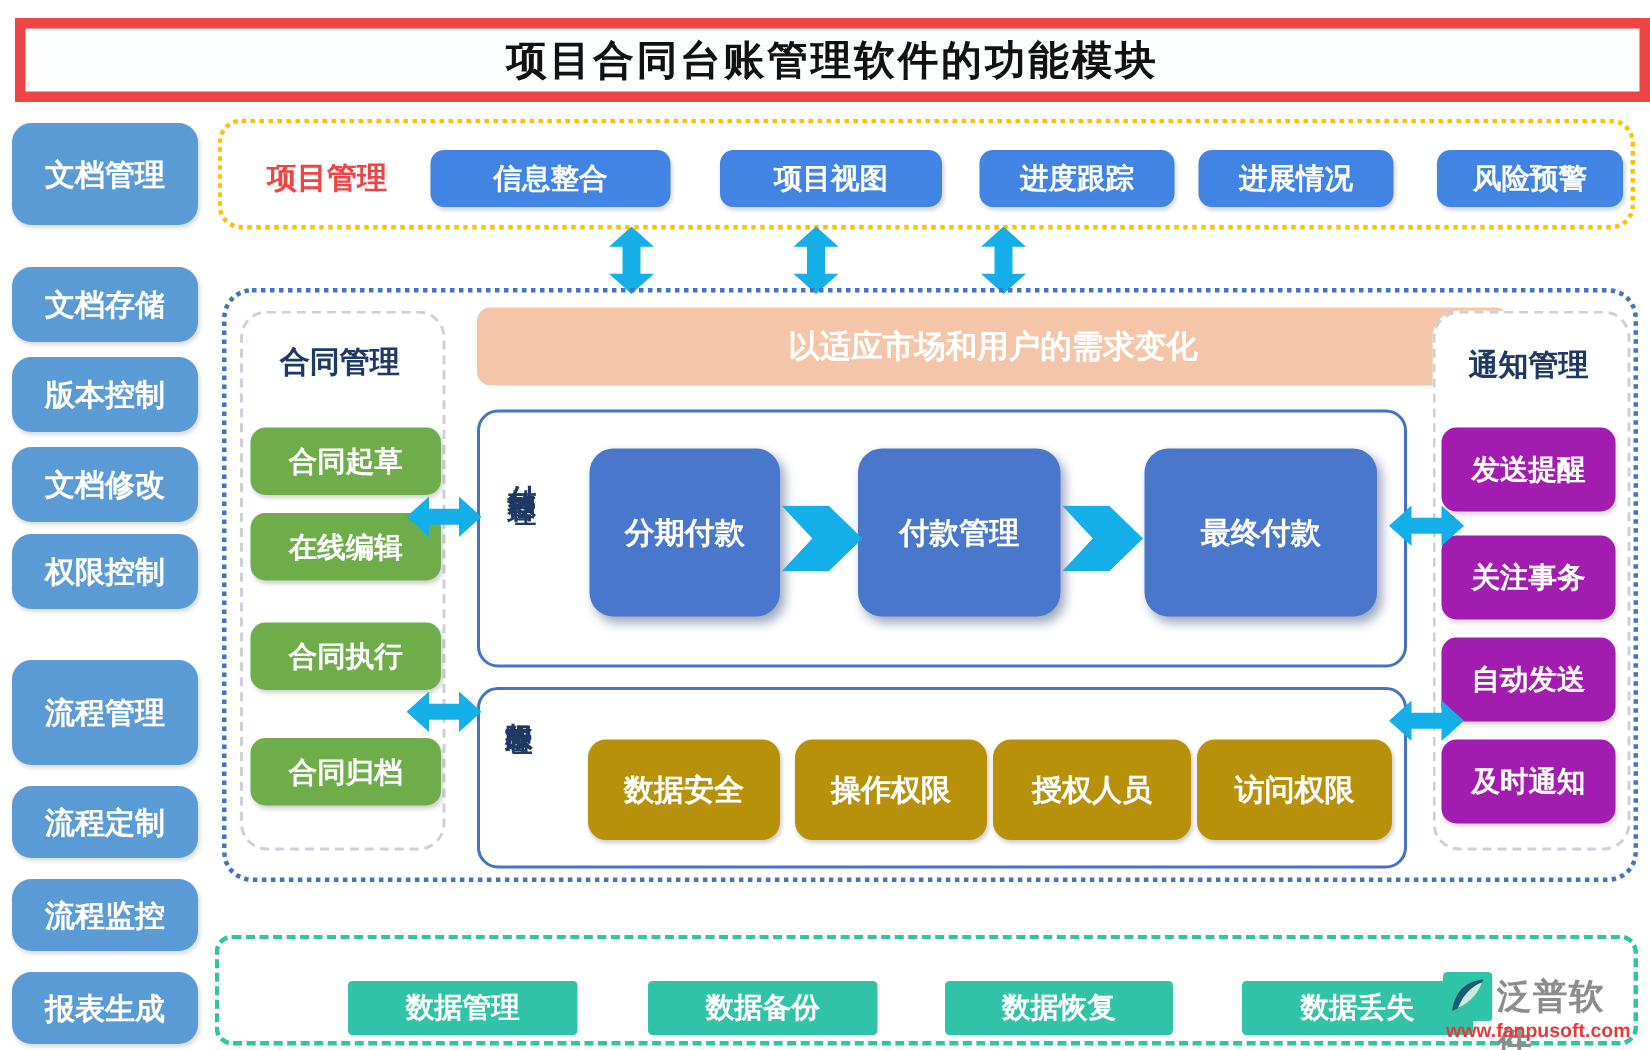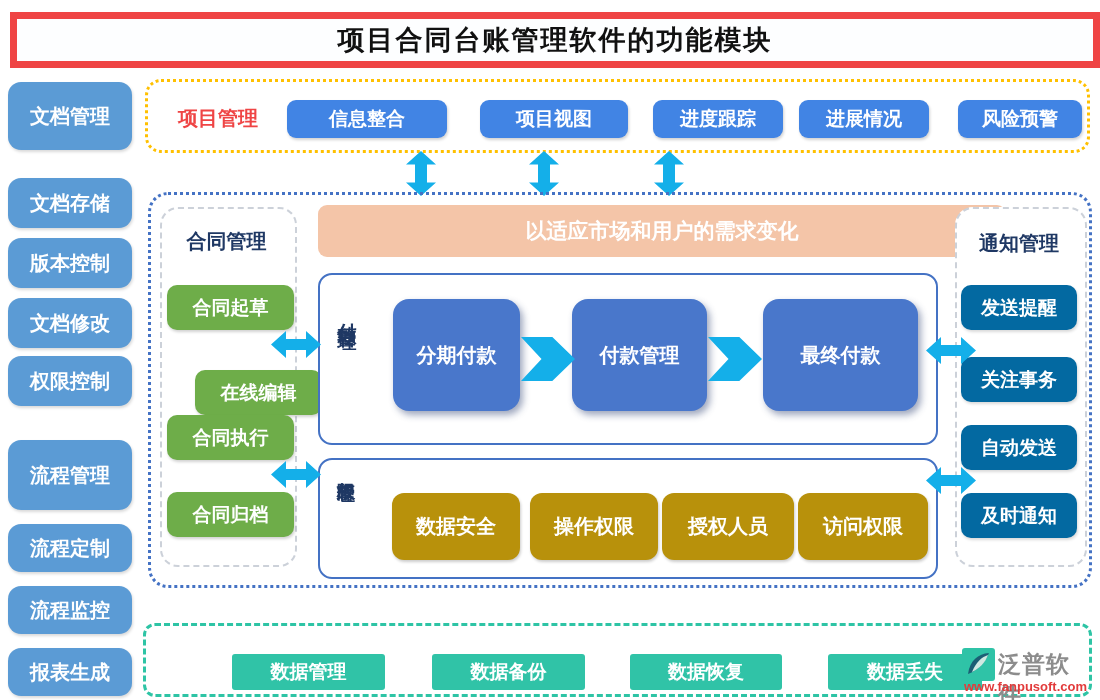--- a/index.html
+++ b/index.html
@@ -28,21 +28,21 @@
 
   
   .sec-middle{position:absolute;left:148px;top:192px;width:938px;height:390px;
     border:3px dotted #4472c4;border-radius:20px;}
   .dash-box{position:absolute;border:2px dashed #ccd1d9;border-radius:18px;background:#fff;}
   .box-contract{left:160px;top:207px;width:133px;height:356px;}
   .box-notify{left:955px;top:207px;width:128px;height:356px;}
   .col-label{position:absolute;text-align:center;font-size:20px;font-weight:bold;color:#1f3864;}
   .green-btn{background:#6ead49;border-radius:10px;font-size:19px;height:45px;left:167px;width:127px;
     box-shadow:1px 2px 3px rgba(0,0,0,.18);}
-  .teal-btn{background:#0369a1;border-radius:10px;font-size:19px;height:45px;left:961px;width:116px;
+  .teal-btn{background:#a21caf;border-radius:10px;font-size:19px;height:56px;left:961px;width:116px;
     box-shadow:1px 2px 3px rgba(0,0,0,.15);}
 
   .banner{position:absolute;left:318px;top:205px;width:688px;height:52px;background:#f4c5a8;
     border-radius:9px;display:flex;align-items:center;justify-content:center;
     color:#fff;font-size:21px;font-weight:bold;}
 
   .inner-box{position:absolute;left:318px;width:616px;background:#fff;
     border:2px solid #4472c4;border-radius:14px;}
   .box-payment{top:273px;height:168px;}
   .box-permission{top:458px;height:117px;}
@@ -102,21 +102,21 @@
 
   <div class="v-arrow" style="left:406px;top:151px;"></div>
   <div class="v-arrow" style="left:529px;top:151px;"></div>
   <div class="v-arrow" style="left:654px;top:151px;"></div>
 
   <div class="sec-middle"></div>
 
   <div class="dash-box box-contract"></div>
   <div class="col-label" style="left:160px;top:228px;width:133px;">合同管理</div>
   <div class="btn green-btn" style="top:285px;">合同起草</div>
-  <div class="btn green-btn" style="top:370px;margin-left:28px;">在线编辑</div>
+  <div class="btn green-btn" style="top:342px;">在线编辑</div>
   <div class="btn green-btn" style="top:415px;">合同执行</div>
   <div class="btn green-btn" style="top:492px;">合同归档</div>
 
   <div class="banner">以适应市场和用户的需求变化</div>
 
   <div class="inner-box box-payment"></div>
   <div class="vlabel" style="left:334px;top:308px;">付款管理</div>
   <div class="btn pay-sq" style="left:393px;width:127px;">分期付款</div>
   <div class="btn pay-sq" style="left:572px;width:135px;">付款管理</div>
   <div class="btn pay-sq" style="left:763px;width:155px;">最终付款</div>

